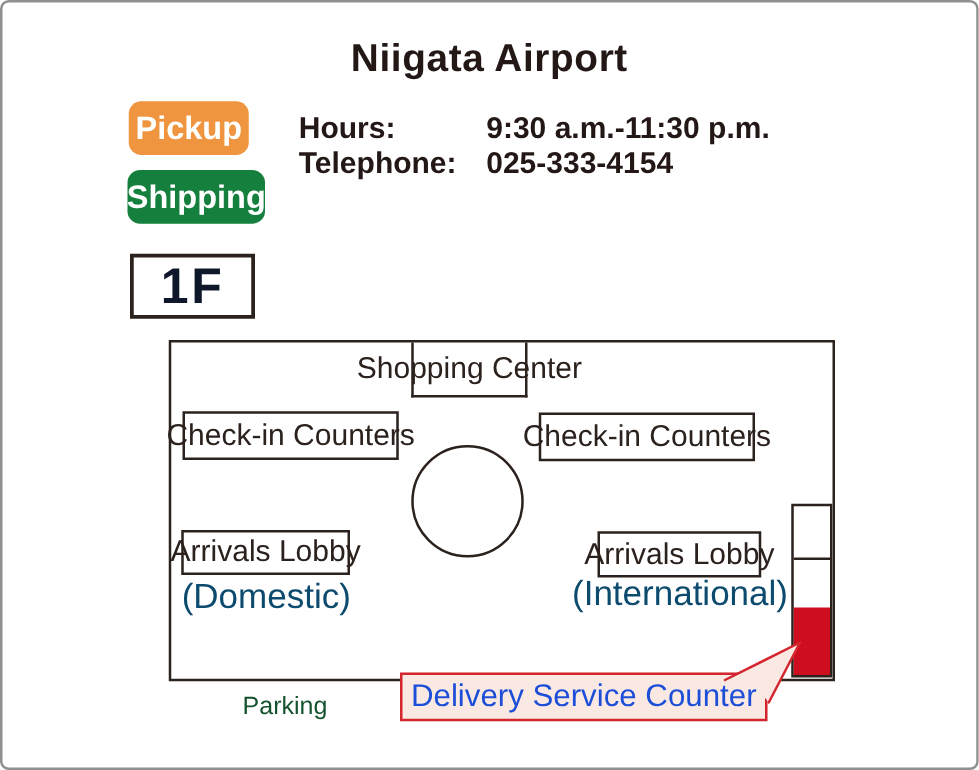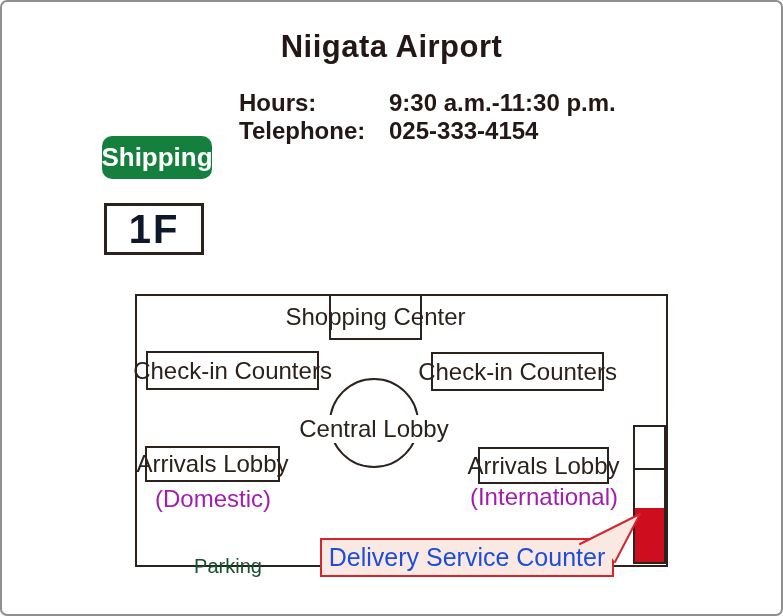--- a/index.html
+++ b/index.html
@@ -40,21 +40,20 @@
     left:102px;top:201px;width:100px;height:52px;
     border:3px solid #2b211d;
     display:flex;align-items:center;justify-content:center;
     font-size:40px;font-weight:700;color:#0f172a;letter-spacing:2px;
   }
   
   .plan{
     left:133px;top:270px;width:533px;height:273px;
     border:2px solid #2b211d;
     background:#ffffff;
-    margin-top:22px;
   }
   .map-box{
     position:absolute;
     border:2px solid #2b211d;
     display:flex;align-items:center;justify-content:center;
   }
   .map-label{
     font-size:24px;white-space:nowrap;color:#2b211d;
   }
   .shopping-box{left:192px;top:0;width:93px;height:44px;border-top:none;}
@@ -67,21 +66,21 @@
   .lobby-text{
     position:absolute;left:237px;top:133px;
     transform:translate(-50%,-50%);
     background:#ffffff;padding:0 4px;
     font-size:24px;white-space:nowrap;color:#2b211d;
   }
   .arrivals-left-box{left:8px;top:150px;width:135px;height:36px;}
   .arrivals-right-box{left:341px;top:151px;width:131px;height:37px;}
   .sub-label{
     position:absolute;transform:translate(-50%,-50%);
-    font-size:24px;white-space:nowrap;color:#a21caf;
+    font-size:28px;white-space:nowrap;color:#0c4a6e;
   }
   .domestic-sub{left:76px;top:203px;}
   .international-sub{left:407px;top:201px;}
   .info-counter-box{left:151px;top:202px;width:173px;height:47px;}
   .elevator-box{
     position:absolute;right:0;top:129px;width:33px;height:139px;
     border:2px solid #2b211d;background:#ffffff;
   }
   .elevator-divider{
     position:absolute;left:0;right:0;top:41px;height:2px;background:#2b211d;
@@ -109,20 +108,23 @@
     z-index:6;pointer-events:none;
   }
 </style>
 </head>
 <body>
 
 <div id="stage">
 
   <div class="abs title">Niigata Airport</div>
 
+  <div class="abs badge badge-pickup">
+    <span>Pickup</span>
+  </div>
   <div class="abs badge badge-shipping">
     <span>Shipping</span>
   </div>
 
   <div class="abs info-text hours-label">Hours:</div>
   <div class="abs info-text hours-value">9:30 a.m.-11:30 p.m.</div>
   <div class="abs info-text tel-label">Telephone:</div>
   <div class="abs info-text tel-value">025-333-4154</div>
 
   <div class="abs floor-box">
@@ -137,21 +139,20 @@
 
     <div class="map-box checkin-left-box">
       <span class="map-label">Check-in Counters</span>
     </div>
 
     <div class="map-box checkin-right-box">
       <span class="map-label">Check-in Counters</span>
     </div>
 
     <div class="lobby-circle"></div>
-    <div class="lobby-text">Central Lobby</div>
 
     <div class="map-box arrivals-left-box">
       <span class="map-label">Arrivals Lobby</span>
     </div>
     <div class="sub-label domestic-sub">(Domestic)</div>
 
     <div class="map-box arrivals-right-box">
       <span class="map-label">Arrivals Lobby</span>
     </div>
     <div class="sub-label international-sub">(International)</div>

